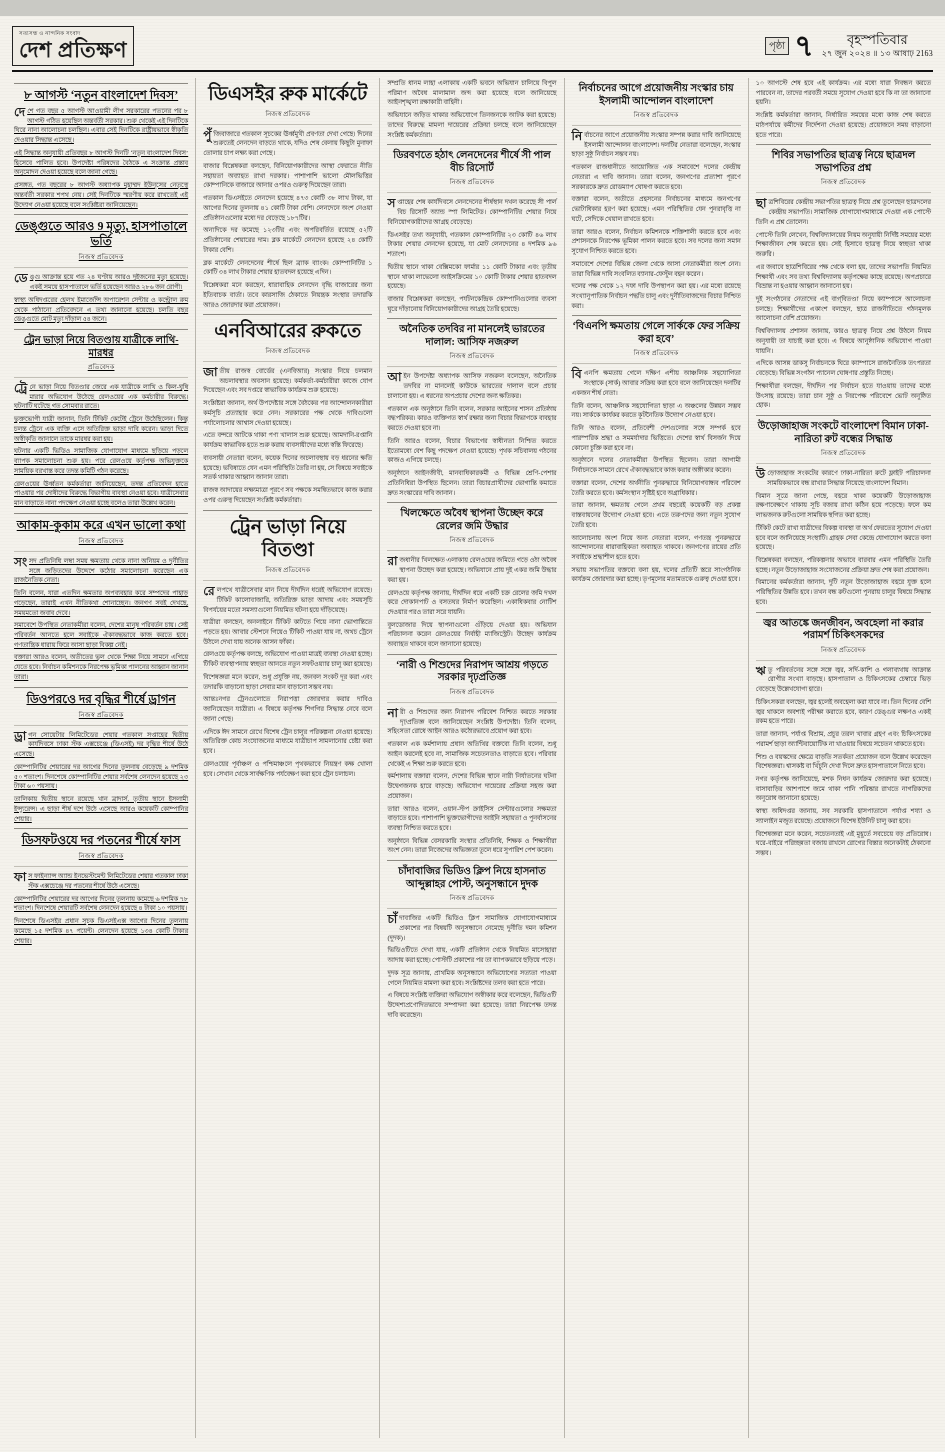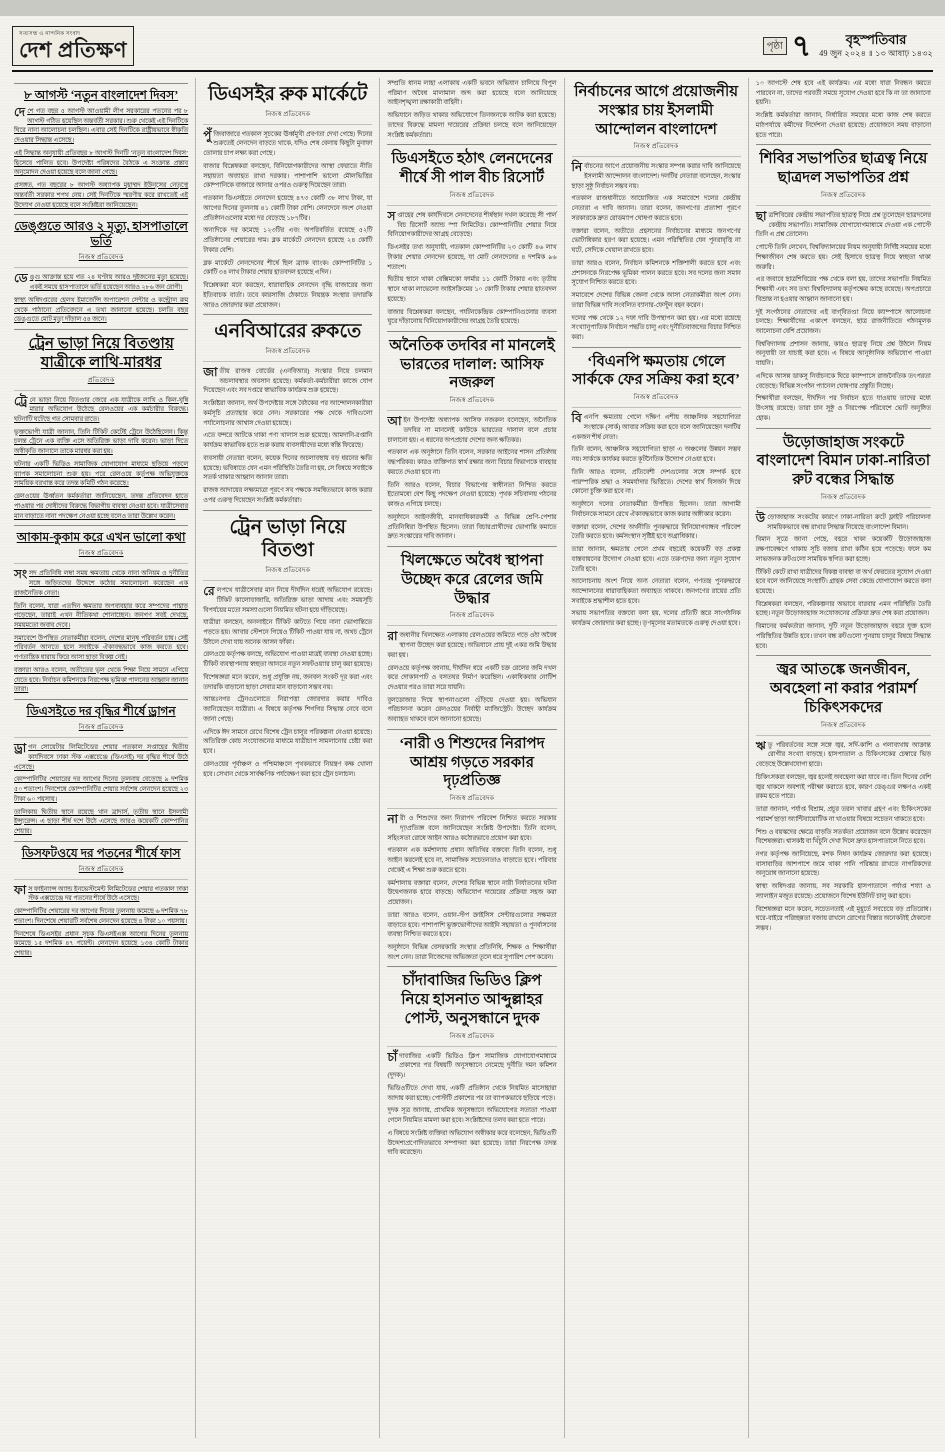--- a/index.html
+++ b/index.html
@@ -28,21 +28,21 @@
   .right-head{display:flex;align-items:center;gap:8px;padding-top:6px;}
   .page-badge{
     display:flex;align-items:center;gap:5px;
   }
   .badge-sm{
     font-size:10px;border:1px solid #333;padding:3px 3px;line-height:1;writing-mode:horizontal-tb;
     background:#e8e5dd;color:#222;
   }
   .big-num{font-size:30px;font-weight:bold;line-height:0.9;color:#111;}
   .right-meta{text-align:center;font-size:11px;color:#111;line-height:1.3;}
-  .right-meta .day{font-weight:bold;font-size:13px;}
+  .right-meta .day{font-weight:normal;font-size:13px;}
   .right-meta .date{font-size:8px;letter-spacing:0.2px;}
 
   .grid{
     display:grid;
     grid-template-columns:repeat(5,1fr);
     gap:0;
     margin-top:6px;
     height:1360px;
   }
   .col{
@@ -50,21 +50,21 @@
   }
   .col:first-child{padding-left:2px;text-decoration:underline;}
   .col:last-child{border-right:none;padding-right:2px;}
 
   .hl{
     text-align:center;font-weight:bold;color:#111;line-height:1.25;
     margin:4px 0 3px 0;
   }
   .hl.h1{font-size:19px;}
   .hl.h2{font-size:12px;}
-  .hl.h3{font-size:15px;}
+  .hl.h3{font-size:10px;}
   .rule{border-top:1px solid #8e8b83;margin:5px 0 4px 0;}
   .rule-thin{border-top:1px solid #c2bfb6;margin:4px 0;}
   .byline{
     text-align:center;font-size:6.5px;color:#333;margin:1px 0 3px 0;letter-spacing:0.2px;
   }
   p.body{
     font-size:6.4px;line-height:1.52;text-align:justify;color:#1d1d1d;margin:0 0 3px 0;
     hyphens:auto;word-spacing:-0.2px;
   }
   .drop::first-letter{font-size:12px;font-weight:bold;float:left;line-height:1;padding-right:2px;}
@@ -83,37 +83,37 @@
     </div>
 
 
     <div class="right-head">
       <div class="page-badge">
         <span class="badge-sm">পৃষ্ঠা</span>
         <span class="big-num">৭</span>
       </div>
       <div class="right-meta">
         <div class="day">বৃহস্পতিবার</div>
-        <div class="date">49 জুন ২০২৪ ॥ ১৩ আষাঢ় ১৪৩২</div>
+        <div class="date">২৭ জুন ২০২৪ ॥ ১৩ আষাঢ় 2163</div>
       </div>
     </div>
   </div>
 
   <div class="grid" id="grid">
       <div class="col">
         <div>
           <div class="rule"></div>
           <div class="hl h2">৮ আগস্ট ‘নতুন বাংলাদেশ দিবস’</div>
           <p class="body drop">দেশে গত বছর ৫ আগস্ট আওয়ামী লীগ সরকারের পতনের পর ৮ আগস্ট গঠিত হয়েছিল অন্তর্বর্তী সরকার। শুরু থেকেই এই দিনটিকে ঘিরে নানা আলোচনা চলছিল। এবার সেই দিনটিকে রাষ্ট্রীয়ভাবে স্বীকৃতি দেওয়ার সিদ্ধান্ত এসেছে।</p>
           <p class="body">এই সিদ্ধান্ত অনুযায়ী প্রতিবছর ৮ আগস্ট দিনটি ‘নতুন বাংলাদেশ দিবস’ হিসেবে পালিত হবে। উপদেষ্টা পরিষদের বৈঠকে এ সংক্রান্ত প্রস্তাব অনুমোদন দেওয়া হয়েছে বলে জানা গেছে।</p>
           <p class="body">প্রসঙ্গত, গত বছরের ৮ আগস্ট অধ্যাপক মুহাম্মদ ইউনূসের নেতৃত্বে অন্তর্বর্তী সরকার শপথ নেয়। সেই দিনটিকে স্মরণীয় করে রাখতেই এই উদ্যোগ নেওয়া হয়েছে বলে সংশ্লিষ্টরা জানিয়েছেন।</p>
         </div>
         <div>
           <div class="rule"></div>
-          <div class="hl h2">ডেঙ্গুতে আরও ২ মৃত্যু, হাসপাতালে ভর্তি</div>
+          <div class="hl h2">ডেঙ্গুতে আরও 9 মৃত্যু, হাসপাতালে ভর্তি</div>
           <div class="byline">নিজস্ব প্রতিবেদক</div>
           <div class="rule-thin"></div>
           <p class="body drop">ডেঙ্গু আক্রান্ত হয়ে গত ২৪ ঘণ্টায় আরও দুইজনের মৃত্যু হয়েছে। একই সময়ে হাসপাতালে ভর্তি হয়েছেন আরও ২৮৬ জন রোগী।</p>
           <p class="body">স্বাস্থ্য অধিদপ্তরের হেলথ ইমার্জেন্সি অপারেশন সেন্টার ও কন্ট্রোল রুম থেকে পাঠানো প্রতিবেদনে এ তথ্য জানানো হয়েছে। চলতি বছর ডেঙ্গুতে মোট মৃত্যু দাঁড়াল ৫৪ জনে।</p>
         </div>
         <div>
           <div class="rule"></div>
           <div class="hl h3">ট্রেন ভাড়া নিয়ে বিতণ্ডায় যাত্রীকে লাথি-মারধর</div>
           <div class="byline">প্রতিবেদক</div>
           <div class="rule-thin"></div>
@@ -127,21 +127,21 @@
           <div class="hl h2">আকাম-কুকাম করে এখন ভালো কথা</div>
           <div class="byline">নিজস্ব প্রতিবেদক</div>
           <div class="rule-thin"></div>
           <p class="body drop">সংসদ প্রতিনিধি লম্বা সময় ক্ষমতায় থেকে নানা অনিয়ম ও দুর্নীতির সঙ্গে জড়িতদের উদ্দেশে কঠোর সমালোচনা করেছেন এক রাজনৈতিক নেতা।</p>
           <p class="body">তিনি বলেন, যারা এতদিন ক্ষমতার অপব্যবহার করে সম্পদের পাহাড় গড়েছেন, তারাই এখন নীতিকথা শোনাচ্ছেন। জনগণ সবই দেখছে, সময়মতো জবাব দেবে।</p>
           <p class="body">সমাবেশে উপস্থিত নেতাকর্মীরা বলেন, দেশের মানুষ পরিবর্তন চায়। সেই পরিবর্তন আনতে হলে সবাইকে ঐক্যবদ্ধভাবে কাজ করতে হবে। গণতান্ত্রিক ধারায় ফিরে আসা ছাড়া বিকল্প নেই।</p>
           <p class="body">বক্তারা আরও বলেন, অতীতের ভুল থেকে শিক্ষা নিয়ে সামনে এগিয়ে যেতে হবে। নির্বাচন কমিশনকে নিরপেক্ষ ভূমিকা পালনের আহ্বান জানান তারা।</p>
         </div>
         <div>
           <div class="rule"></div>
-          <div class="hl h2">ডিএসইতে দর বৃদ্ধির শীর্ষে ড্রাগন</div>
+          <div class="hl h2">ডিওপরওে দর বৃদ্ধির শীর্ষে ড্রাগন</div>
           <div class="byline">নিজস্ব প্রতিবেদক</div>
           <div class="rule-thin"></div>
           <p class="body drop">ড্রাগন সোয়েটার লিমিটেডের শেয়ার গতকাল সপ্তাহের দ্বিতীয় কার্যদিবসে ঢাকা স্টক এক্সচেঞ্জে (ডিএসই) দর বৃদ্ধির শীর্ষে উঠে এসেছে।</p>
           <p class="body">কোম্পানিটির শেয়ারের দর আগের দিনের তুলনায় বেড়েছে ৯ দশমিক ৫০ শতাংশ। দিনশেষে কোম্পানিটির শেয়ার সর্বশেষ লেনদেন হয়েছে ২৩ টাকা ৬০ পয়সায়।</p>
           <p class="body">তালিকায় দ্বিতীয় স্থানে রয়েছে খান ব্রাদার্স, তৃতীয় স্থানে ইসলামী ইন্স্যুরেন্স। এ ছাড়া শীর্ষ দশে উঠে এসেছে আরও কয়েকটি কোম্পানির শেয়ার।</p>
         </div>
         <div>
           <div class="rule"></div>
           <div class="hl h2">ডিসফটওযে দর পতনের শীর্ষে ফাস</div>
           <div class="byline">নিজস্ব প্রতিবেদক</div>
@@ -188,21 +188,21 @@
           <p class="body">রেলওয়ের পূর্বাঞ্চল ও পশ্চিমাঞ্চলে পৃথকভাবে নিয়ন্ত্রণ কক্ষ খোলা হবে। সেখান থেকে সার্বক্ষণিক পর্যবেক্ষণ করা হবে ট্রেন চলাচল।</p>
         </div>
       </div>
       <div class="col">
         <div>
           <p class="body">সম্প্রতি ধানম লাহা এলাকায় একটি ভবনে অভিযান চালিয়ে বিপুল পরিমাণ অবৈধ মালামাল জব্দ করা হয়েছে বলে জানিয়েছে আইনশৃঙ্খলা রক্ষাকারী বাহিনী।</p>
           <p class="body">অভিযানে জড়িত থাকার অভিযোগে তিনজনকে আটক করা হয়েছে। তাদের বিরুদ্ধে মামলা দায়েরের প্রক্রিয়া চলছে বলে জানিয়েছেন সংশ্লিষ্ট কর্মকর্তারা।</p>
         </div>
         <div>
           <div class="rule"></div>
-          <div class="hl h3">ডিএসইতে হঠাৎ লেনদেনের শীর্ষে সী পাল বীচ রিসোর্ট</div>
+          <div class="hl h3">ডিরবণতে হঠাৎ লেনদেনের শীর্ষে সী পাল বীচ রিসোর্ট</div>
           <div class="byline">নিজস্ব প্রতিবেদক</div>
           <div class="rule-thin"></div>
           <p class="body drop">সপ্তাহের শেষ কার্যদিবসে লেনদেনের শীর্ষস্থান দখল করেছে সী পার্ল বিচ রিসোর্ট অ্যান্ড স্পা লিমিটেড। কোম্পানিটির শেয়ার নিয়ে বিনিয়োগকারীদের আগ্রহ বেড়েছে।</p>
           <p class="body">ডিএসইর তথ্য অনুযায়ী, গতকাল কোম্পানিটির ২৩ কোটি ৪৬ লাখ টাকার শেয়ার লেনদেন হয়েছে, যা মোট লেনদেনের ৪ দশমিক ৯৬ শতাংশ।</p>
           <p class="body">দ্বিতীয় স্থানে থাকা বেক্সিমকো ফার্মার ১১ কোটি টাকার এবং তৃতীয় স্থানে থাকা লাভেলো আইসক্রিমের ১০ কোটি টাকার শেয়ার হাতবদল হয়েছে।</p>
           <p class="body">বাজার বিশ্লেষকরা বলছেন, পর্যটনকেন্দ্রিক কোম্পানিগুলোর ব্যবসা ঘুরে দাঁড়ানোয় বিনিয়োগকারীদের আগ্রহ তৈরি হয়েছে।</p>
         </div>
         <div>
           <div class="rule"></div>
           <div class="hl h3">অনৈতিক তদবির না মানলেই ভারতের দালাল: আসিফ নজরুল</div>

